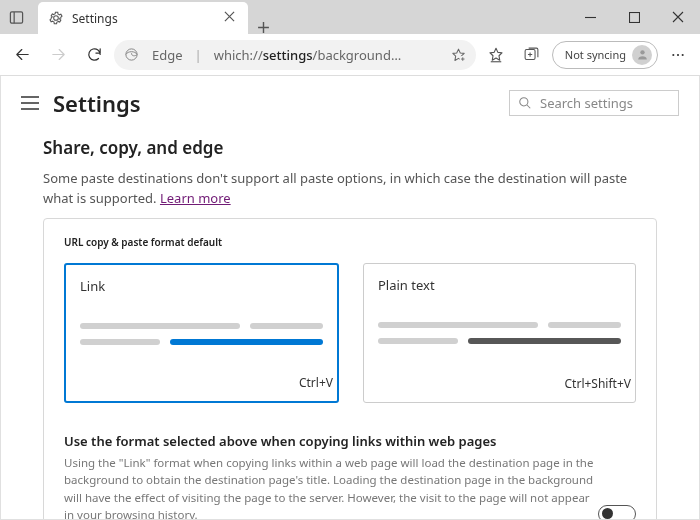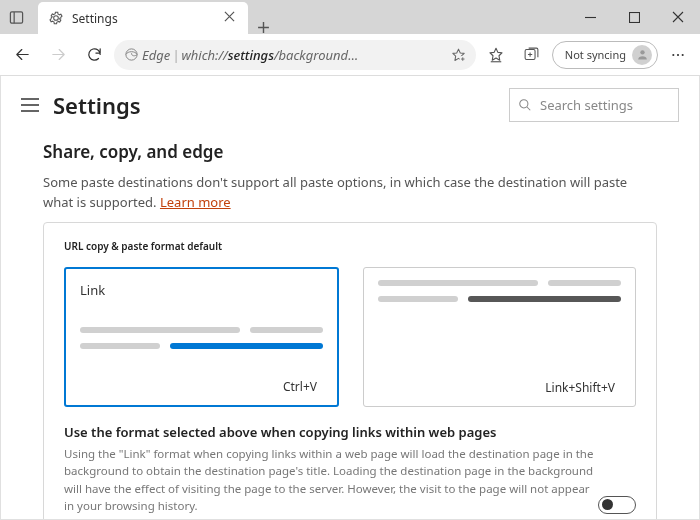--- a/index.html
+++ b/index.html
@@ -14,56 +14,56 @@
   .tab .title { font-size: 12px; color: #333; flex: 1; }
   .tab .close { width: 14px; height: 14px; color: #555; }
   .newtab { width: 30px; display: flex; align-items: center; justify-content: center; color: #555; }
   .win-controls { display: flex; }
   .win-btn { width: 44px; display: flex; align-items: center; justify-content: center; color: #333; }
 
   
   .toolbar { height: 42px; background: #fff; display: flex; align-items: center; padding: 0 6px; gap: 4px; border-bottom: 1px solid #ddd; }
   .tb-btn { width: 32px; height: 32px; display: flex; align-items: center; justify-content: center; color: #555; border-radius: 4px; }
   .tb-btn.disabled { color: #ccc; }
-  .address { flex: 1; height: 30px; background: #f2f2f2; border-radius: 15px; display: flex; align-items: center; padding: 0 10px; gap: 2px; font-size: 13px; color: #666; font-style: italic; }
+  .address { flex: 1; height: 30px; background: #f2f2f2; border-radius: 15px; display: flex; align-items: center; padding: 0 10px; gap: 12px; font-size: 13px; color: #666; }
   .address .edge-icon { width: 16px; height: 16px; color: #777; }
   .address .pipe { color: #aaa; }
   .address .url { flex: 1; white-space: nowrap; overflow: hidden; text-overflow: ellipsis; }
   .address .url b { color: #222; font-weight: 500; }
   .address .star { width: 16px; height: 16px; color: #666; position: relative; }
   .profile { height: 28px; border: 1px solid #bbb; border-radius: 14px; display: flex; align-items: center; gap: 6px; padding: 0 5px 0 12px; font-size: 11px; color: #444; }
   .avatar { width: 20px; height: 20px; background: #d0d0d0; border-radius: 50%; display:flex; align-items:center; justify-content:center; }
 
   
   .page { position: absolute; top: 76px; left: 1px; right: 1px; bottom: 1px; background: #fff; overflow: auto; }
   .page-header { display: flex; align-items: center; padding: 12px 20px 8px; gap: 14px; }
   .hamburger { width: 18px; color: #333; }
   .page-title { font-size: 22px; font-weight: 600; color: #222; flex: 1; }
-  .search-box { width: 170px; height: 34px; border: 1px solid #ccc; display: flex; align-items: center; padding: 0 8px; gap: 8px; font-size: 13px; color: #888; }
+  .search-box { width: 170px; height: 26px; border: 1px solid #ccc; display: flex; align-items: center; padding: 0 8px; gap: 8px; font-size: 13px; color: #888; }
 
   .content { padding: 10px 42px 20px; }
   .section-title { font-size: 17px; font-weight: 600; color: #222; margin-bottom: 10px; }
   .section-sub { font-size: 13px; color: #555; line-height: 1.5; margin-bottom: 10px; }
-  .learn { color: #c2410c; text-decoration: underline; }
+  .learn { color: #701a75; text-decoration: underline; }
 
   .card { border: 1px solid #d8d8d8; border-radius: 4px; padding: 16px 20px 18px; }
   .card-title { font-size: 10px; font-weight: 600; color: #222; margin-bottom: 14px; }
-  .options { display: flex; gap: 24px; margin-bottom: 16px; }
+  .options { display: flex; gap: 24px; margin-bottom: 29px; }
   .option { flex: 1; border: 1px solid #ccc; border-radius: 3px; padding: 12px 14px 10px; position: relative; height: 140px; }
   .option.selected { border: 2px solid #0078d4; }
   .opt-label { font-size: 13px; color: #333; margin-bottom: 28px; }
   .bars { display: flex; flex-direction: column; gap: 10px; }
   .bar-row { display: flex; gap: 10px; }
   .bar { height: 6px; border-radius: 3px; background: #d0d0d0; }
   .bar.long { flex: 2.2; }
   .bar.short { flex: 1; }
   .bar.med { flex: 1.9; }
   .bar.accent { background: #0078d4; }
   .bar.dark { background: #575757; }
-  .shortcut { position: absolute; right: 20px; bottom: 10px; font-size: 12px; color: #333; }
+  .shortcut { position: absolute; right: 4px; bottom: 10px; font-size: 12px; color: #333; }
 
   .toggle-row { display: flex; align-items: flex-end; gap: 0; }
   .toggle-text { flex: 1; }
   .toggle-title { font-size: 13px; font-weight: 600; color: #222; margin-bottom: 4px; }
   .toggle-desc { font-size: 11.5px; color: #777; line-height: 1.5; }
   .toggle { width: 38px; height: 18px; border: 1.5px solid #555; border-radius: 10px; position: relative; flex-shrink: 0; background: #fff; margin-top: 2px; }
   .toggle .knob { width: 11px; height: 11px; background: #333; border-radius: 50%; position: absolute; left: 3px; top: 2px; }
 
   svg { display: block; }
 </style>
@@ -216,31 +216,32 @@
                 <div class="bar short"></div>
               </div>
             <div class="bar-row">
                 <div class="bar short"></div>
                 <div class="bar med accent"></div>
               </div>
           </div>
           <div class="shortcut">Ctrl+V</div>
         </div>
         <div class="option">
+          <div class="opt-label">Plain text</div>
           <div class="bars">
             <div class="bar-row">
                 <div class="bar long"></div>
                 <div class="bar short"></div>
               </div>
             <div class="bar-row">
                 <div class="bar short"></div>
                 <div class="bar med dark"></div>
               </div>
           </div>
-          <div class="shortcut">Link+Shift+V</div>
+          <div class="shortcut">Ctrl+Shift+V</div>
         </div>
       </div>
 
       <div class="toggle-row">
         <div class="toggle-text">
           <div class="toggle-title">Use the format selected above when copying links within web pages</div>
           <div class="toggle-desc">Using the "Link" format when copying links within a web page will load the destination page in the background to obtain the destination page's title. Loading the destination page in the background will have the effect of visiting the page to the server. However, the visit to the page will not appear in your browsing history.</div>
         </div>
         <div class="toggle">
           <div class="knob"></div>

